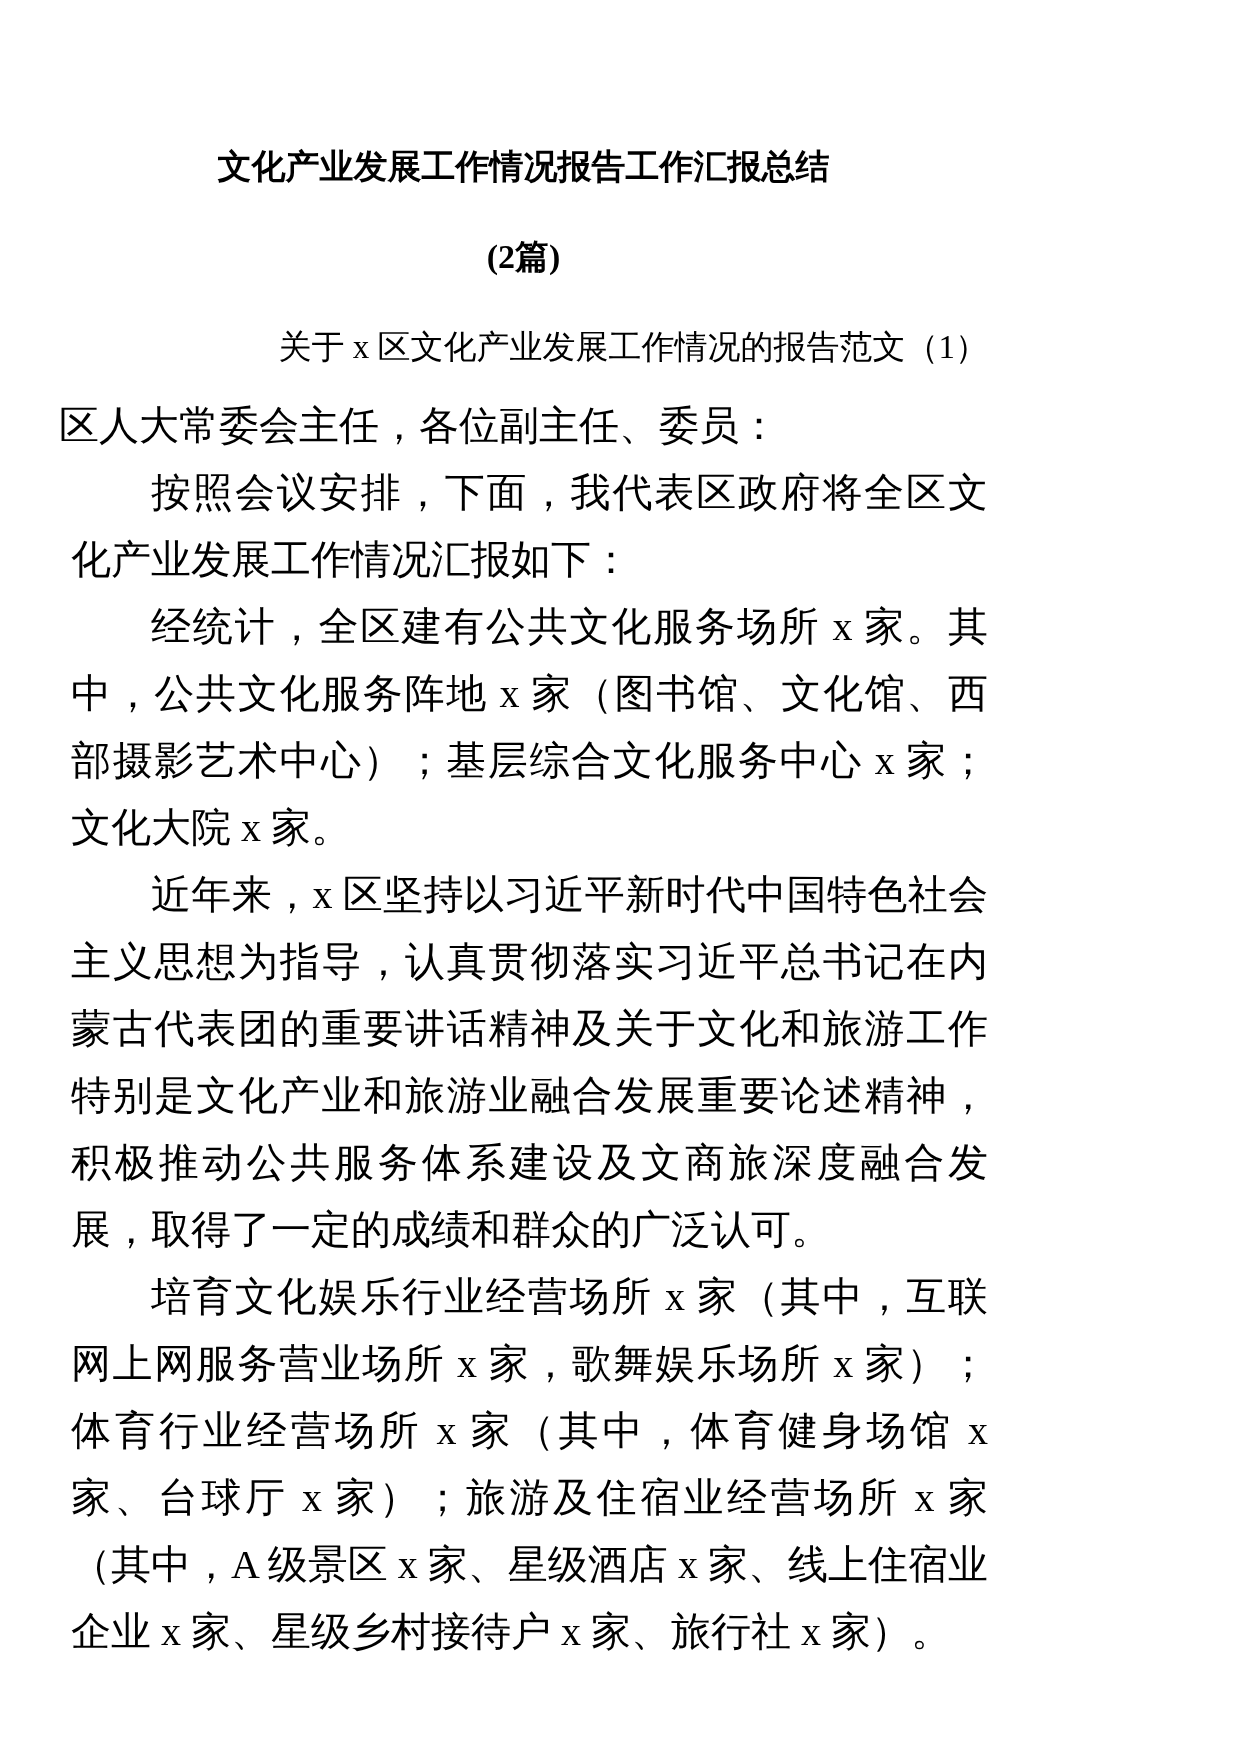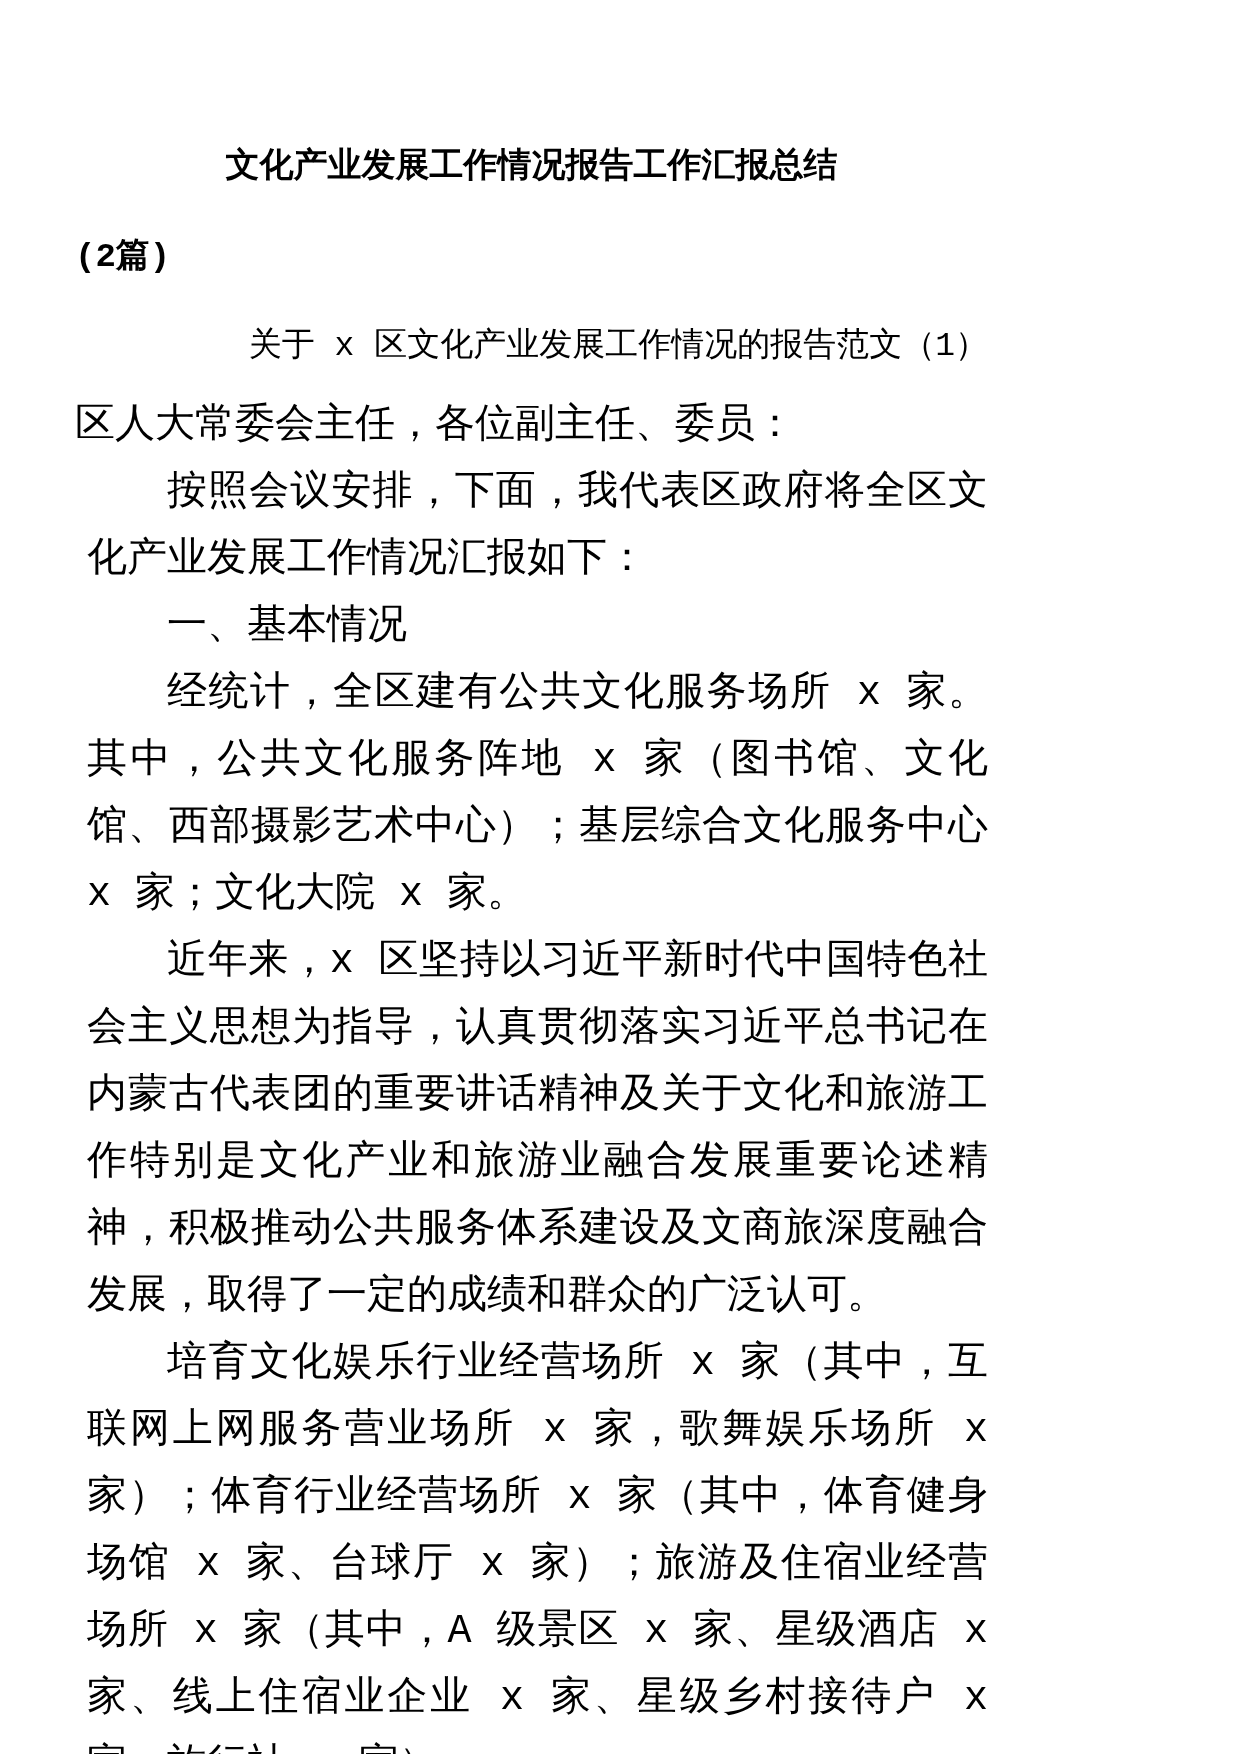--- a/index.html
+++ b/index.html
@@ -7,37 +7,38 @@
     padding: 0;
     background: #ffffff;
   }
   .page {
     position: relative;
     width: 1108px;
     height: 1754px;
     box-sizing: border-box;
     background: #ffffff;
     color: #000000;
-    font-family: Liberation Mono, monospace;
-    padding: 122px 120px 0 75px;
+    font-family: Liberation Serif, serif;
+    padding: 122px 120px 0 59px;
     overflow: hidden;
   }
   .doc-title {
     margin: 0;
     font-size: 34px;
     font-weight: 700;
     line-height: 90px;
     text-align: center;
     white-space: nowrap;
   }
   .doc-subtitle {
     margin: 0;
     font-size: 34px;
     font-weight: 700;
     line-height: 90px;
+    text-align: center;
   }
   .section-heading {
     margin: 0;
     font-size: 33px;
     font-weight: 400;
     line-height: 90px;
     text-align: right;
     white-space: nowrap;
   }
   .doc-body p {
@@ -58,18 +59,17 @@
 </head>
 <body>
 
 <div class="page">
   <h1 class="doc-title">文化产业发展工作情况报告工作汇报总结</h1>
   <h2 class="doc-subtitle">(2篇)</h2>
   <h3 class="section-heading">关于 x 区文化产业发展工作情况的报告范文（1）</h3>
   <div class="doc-body">
       <p>区人大常委会主任，各位副主任、委员：</p>
       <p class="indent">按照会议安排，下面，我代表区政府将全区文化产业发展工作情况汇报如下：</p>
-      <p class="indent">一、基本情况</p>
       <p class="indent">经统计，全区建有公共文化服务场所 x 家。其中，公共文化服务阵地 x 家（图书馆、文化馆、西部摄影艺术中心）；基层综合文化服务中心 x 家；文化大院 x 家。</p>
       <p class="indent">近年来，x 区坚持以习近平新时代中国特色社会主义思想为指导，认真贯彻落实习近平总书记在内蒙古代表团的重要讲话精神及关于文化和旅游工作特别是文化产业和旅游业融合发展重要论述精神，积极推动公共服务体系建设及文商旅深度融合发展，取得了一定的成绩和群众的广泛认可。</p>
       <p class="indent">培育文化娱乐行业经营场所 x 家（其中，互联网上网服务营业场所 x 家，歌舞娱乐场所 x 家）；体育行业经营场所 x 家（其中，体育健身场馆 x 家、台球厅 x 家）；旅游及住宿业经营场所 x 家（其中，A 级景区 x 家、星级酒店 x 家、线上住宿业企业 x 家、星级乡村接待户 x 家、旅行社 x 家）。</p>
     </div>
 </div>
 
 </body></html>

